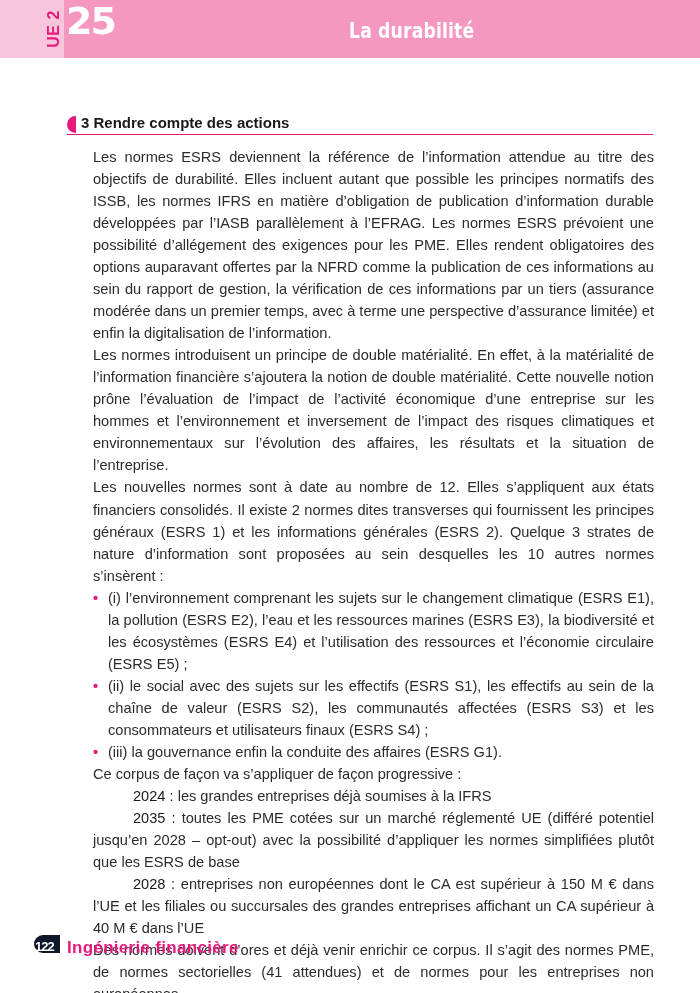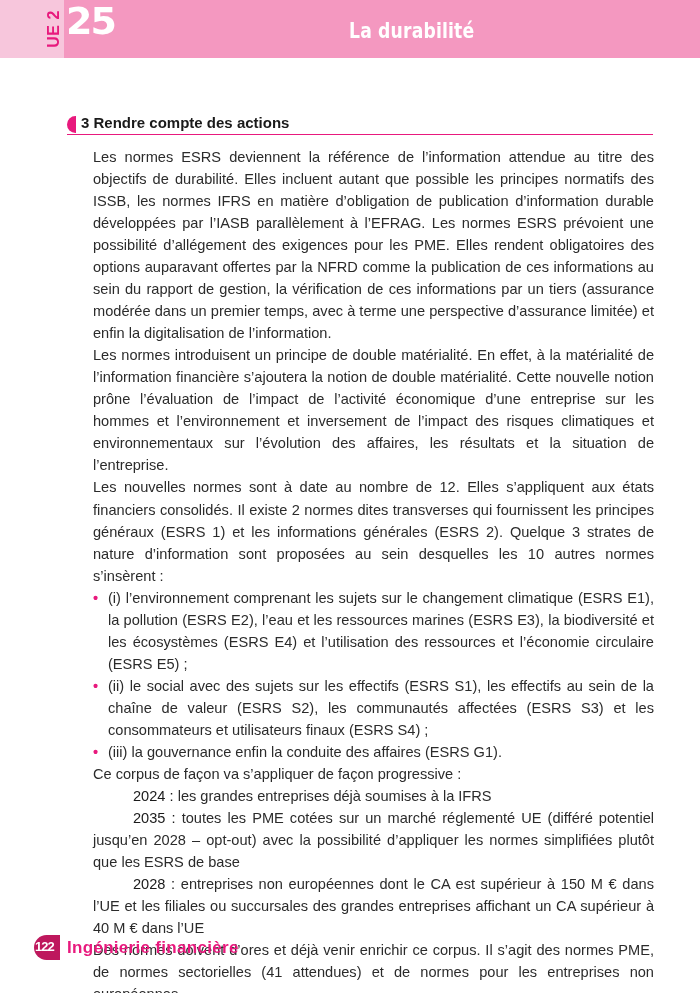--- a/index.html
+++ b/index.html
@@ -15,21 +15,21 @@
   .chap-title { position:absolute; left:349px; top:19px; color:#ffffff; font-size:21px; font-weight:bold;
                 font-family:"DejaVu Sans", sans-serif; transform:scaleX(0.82); transform-origin:left; letter-spacing:0.2px; }
   .sec { position:absolute; left:67px; top:113px; width:586px; height:21px; border-bottom:1.5px solid #e8197d; }
   .sec-mark { position:absolute; left:0; top:3px; width:9px; height:17px; background:#e8197d; border-radius:9px 0 0 9px; }
   .sec-title { position:absolute; left:14px; top:1px; font-weight:bold; font-size:15px; color:#1a1a1a; }
   .body { position:absolute; left:93px; top:146px; width:561px; font-size:14.6px; line-height:22.03px; color:#2b2b2b; }
   .body p { margin:0; text-align:justify; }
   .bullet { position:relative; padding-left:15px; text-align:justify; }
   .bullet .dot { position:absolute; left:0; top:0; color:#e8197d; font-weight:bold; }
   .yr { font-weight:normal; color:#1a1a1a;margin-left:40px; }
-  .foot-badge { position:absolute; left:34px; top:935px; width:26px; height:25px; background:#be185d;
+  .foot-badge { position:absolute; left:34px; top:935px; width:26px; height:18px; background:#0f172a;
                 border-radius:13px 0 0 13px; }
   .foot-badge span { position:absolute; left:1px; top:4px; color:#fff; font-weight:bold; font-size:13px; letter-spacing:-1px; }
   .foot-title { position:absolute; left:67px; top:938px; color:#e8197d; font-weight:bold; font-size:17px; letter-spacing:0.3px; }
 </style>
 </head>
 <body>
 
 <div class="hdr-left"></div>
 <div class="hdr-main"></div>
 <div class="ue">

